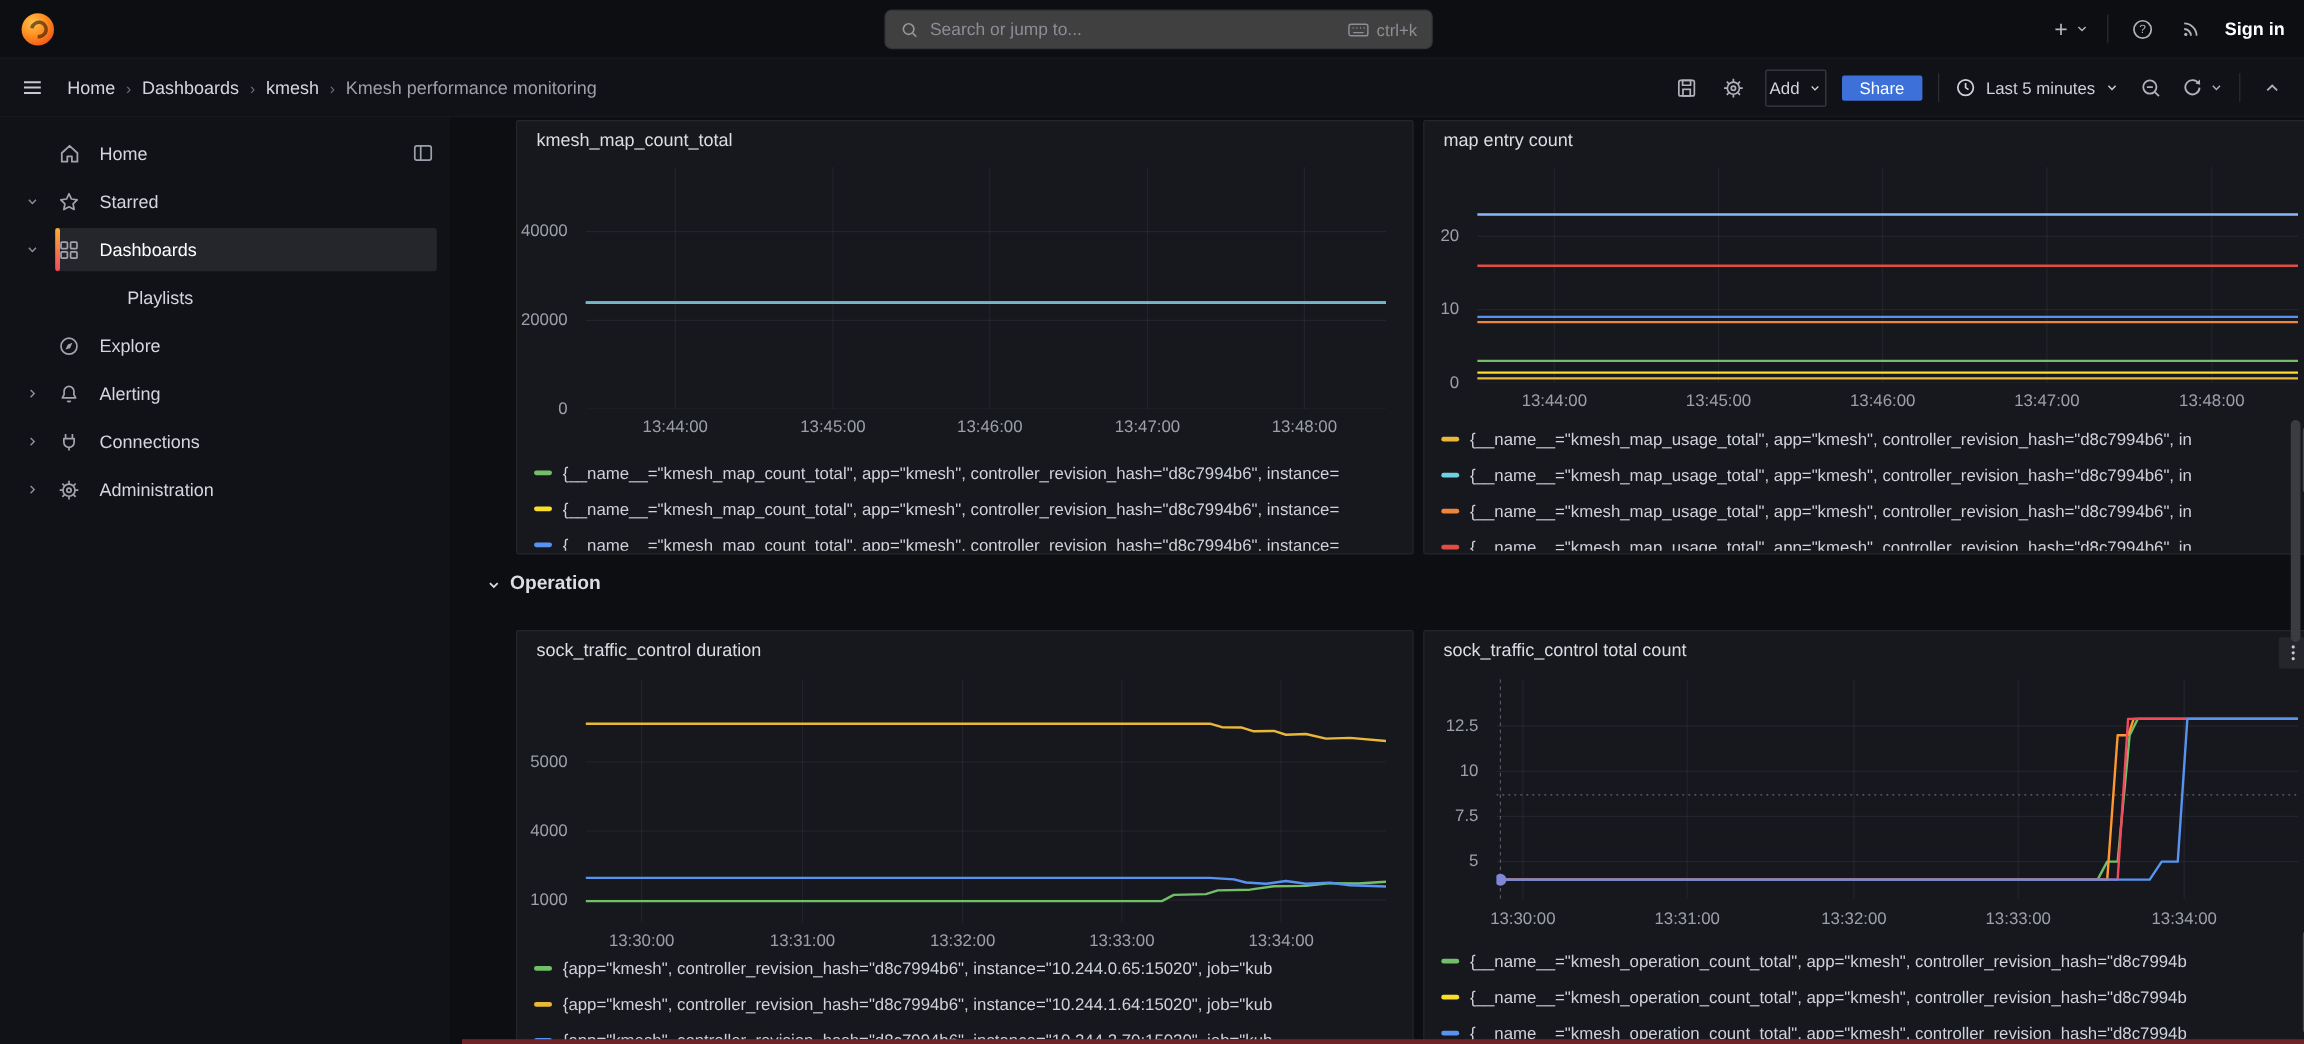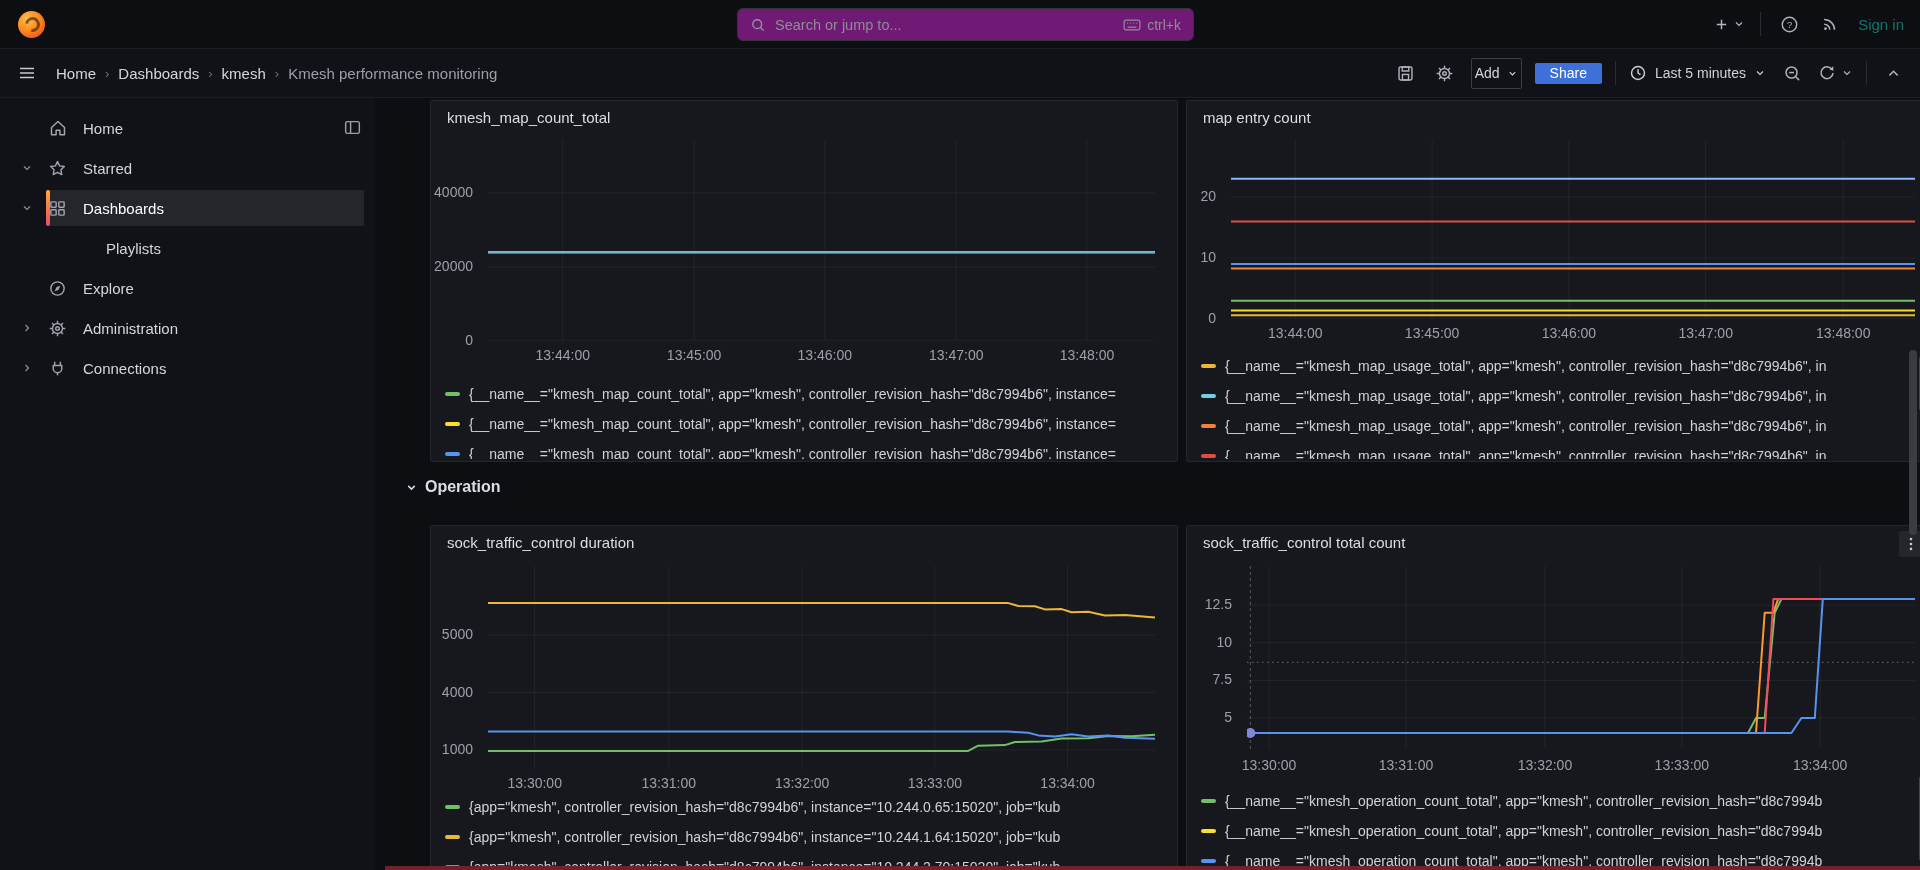--- a/index.html
+++ b/index.html
@@ -6,28 +6,28 @@
   html,body { background:#000; }
   body { font-family:"Liberation Sans", sans-serif; }
   #app { position:relative; width:1920px; height:870px; background:#0d0e12; overflow:hidden; color:#d5d6dd; }
 
   
   .topnav { position:absolute; left:0; top:0; width:1920px; height:49px; background:#0d0e12; border-bottom:1px solid #1c1d23; }
   .logo { position:absolute; left:18px; top:11px; width:27px; height:27px; border-radius:50%;
           background:radial-gradient(circle at 35% 30%, #ffc24b 0%, #ff8a1f 45%, #e03c1c 100%); cursor:pointer; }
   .logo::after { content:''; position:absolute; left:7px; top:6px; width:9px; height:9px; border-radius:50%;
           border:3px solid rgba(30,12,4,.55); border-left-color:transparent; transform:rotate(-35deg); }
-  .searchbox { position:absolute; left:737px; top:8px; width:457px; height:33px; background:#701a75;
+  .searchbox { position:absolute; left:737px; top:8px; width:457px; height:33px; background:#404040;
           border:1px solid #33343a; border-radius:6px; display:flex; align-items:center; padding:0 12px; gap:9px; cursor:text; }
   .searchbox input { flex:1; background:transparent; border:0; outline:0; color:#c9cad1; font-size:14.5px; font-family:inherit; }
   .searchbox input::placeholder { color:#8c8e97; }
   .kbd-hint { display:flex; align-items:center; gap:6px; color:#8c8e97; font-size:14px; }
   .nav-right { position:absolute; right:16px; top:0; height:48px; display:flex; align-items:center; gap:15px; color:#b4b5bd; }
   .vdiv { width:1px; height:24px; background:#2c2d33; }
-  .signin { font-size:15px; font-weight:400; color:#0f766e; cursor:pointer; }
+  .signin { font-size:15px; font-weight:700; color:#ffffff; cursor:pointer; }
   .plus-group { display:flex; align-items:center; gap:3px; cursor:pointer; }
 
   
   .toolbar { position:absolute; left:0; top:49px; width:1920px; height:49px; background:#111218; border-bottom:1px solid #1c1d23;
              display:flex; align-items:center; padding:0 14px; }
   .breadcrumbs { display:flex; align-items:center; gap:9px; margin-left:16px; font-size:15px; }
   .crumb { color:#d5d6dd; cursor:pointer; white-space:nowrap; }
   .crumb.current { color:#9d9fa9; cursor:default; }
   .crumb-sep { color:#6e707a; font-size:13px; }
   .tb-right { margin-left:auto; display:flex; align-items:center; gap:13px; color:#b0b1ba; }
@@ -283,42 +283,56 @@
       </span>
       <span class="nav-label">Explore</span>
     </div>
     <div class="nav-row">
       <span class="nav-chev">
         <svg class="icon" width="12" height="12" viewBox="0 0 20 20" fill="none" stroke="currentColor" stroke-width="2">
             <path d="M7.5 5l5 5-5 5"></path>
           </svg>
       </span>
       <span class="nav-icon">
+        <svg class="icon" width="19" height="19" viewBox="0 0 20 20" fill="none" stroke="currentColor" stroke-width="1.5" stroke-linejoin="round">
+            <path d="M10 3.2a4.3 4.3 0 0 1 4.3 4.3v2.9l1.6 2.8H4.1l1.6-2.8V7.5A4.3 4.3 0 0 1 10 3.2z"></path>
+            <path d="M8.6 15.6a1.5 1.5 0 0 0 2.8 0"></path>
+          </svg>
+      </span>
+      <span class="nav-label">Alerting</span>
+    </div>
+    <div class="nav-row">
+      <span class="nav-chev">
+        <svg class="icon" width="12" height="12" viewBox="0 0 20 20" fill="none" stroke="currentColor" stroke-width="2">
+            <path d="M7.5 5l5 5-5 5"></path>
+          </svg>
+      </span>
+      <span class="nav-icon">
+        <svg class="icon" width="19" height="19" viewBox="0 0 20 20" fill="none" stroke="currentColor" stroke-width="1.5" stroke-linejoin="round">
+            <path d="M7 2.8v4M13 2.8v4"></path>
+            <path d="M5.5 6.8h9v3.2a4.5 4.5 0 0 1-9 0z"></path>
+            <path d="M10 14.5v2.7"></path>
+          </svg>
+      </span>
+      <span class="nav-label">Connections</span>
+    </div>
+    <div class="nav-row">
+      <span class="nav-chev">
+        <svg class="icon" width="12" height="12" viewBox="0 0 20 20" fill="none" stroke="currentColor" stroke-width="2">
+            <path d="M7.5 5l5 5-5 5"></path>
+          </svg>
+      </span>
+      <span class="nav-icon">
         <svg class="icon" width="19" height="19" viewBox="0 0 20 20" fill="none" stroke="currentColor" stroke-width="1.5">
             <circle cx="10" cy="10" r="5.3"></circle>
             <circle cx="10" cy="10" r="1.9"></circle>
             <path d="M10 1.8v3M10 15.2v3M1.8 10h3M15.2 10h3M4.2 4.2l2.1 2.1M15.8 15.8l-2.1-2.1M4.2 15.8l2.1-2.1M15.8 4.2l-2.1 2.1"></path>
           </svg>
       </span>
       <span class="nav-label">Administration</span>
-    </div>
-    <div class="nav-row">
-      <span class="nav-chev">
-        <svg class="icon" width="12" height="12" viewBox="0 0 20 20" fill="none" stroke="currentColor" stroke-width="2">
-            <path d="M7.5 5l5 5-5 5"></path>
-          </svg>
-      </span>
-      <span class="nav-icon">
-        <svg class="icon" width="19" height="19" viewBox="0 0 20 20" fill="none" stroke="currentColor" stroke-width="1.5" stroke-linejoin="round">
-            <path d="M7 2.8v4M13 2.8v4"></path>
-            <path d="M5.5 6.8h9v3.2a4.5 4.5 0 0 1-9 0z"></path>
-            <path d="M10 14.5v2.7"></path>
-          </svg>
-      </span>
-      <span class="nav-label">Connections</span>
     </div>
   </aside>
 
   <main class="canvas">
 
     <section class="panel" id="panelA">
       <div class="panel-title">kmesh_map_count_total</div>
       <div class="chart">
         <div class="ylabels">
             <div class="ytick" style="top: 193px;">0</div>

